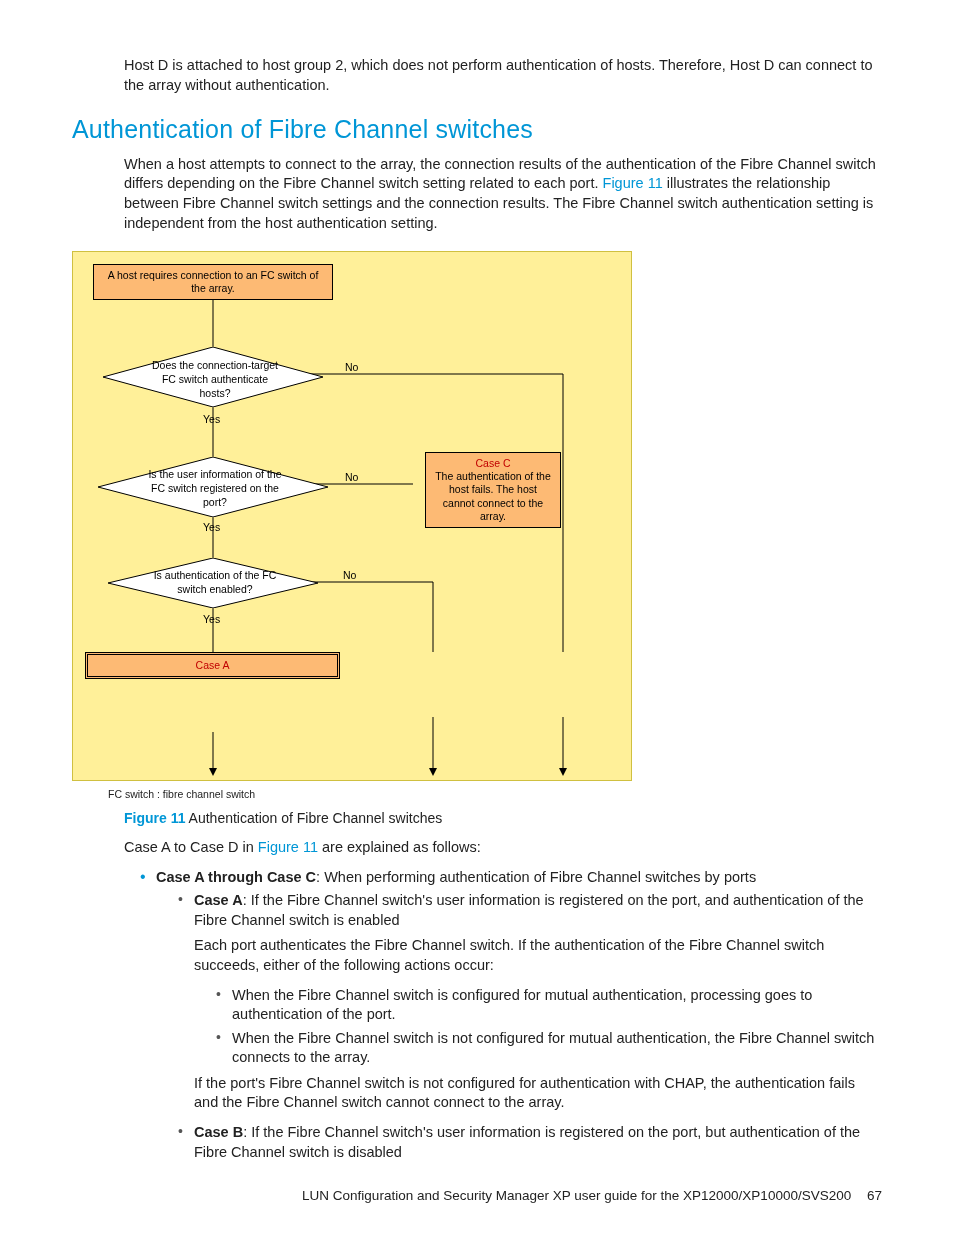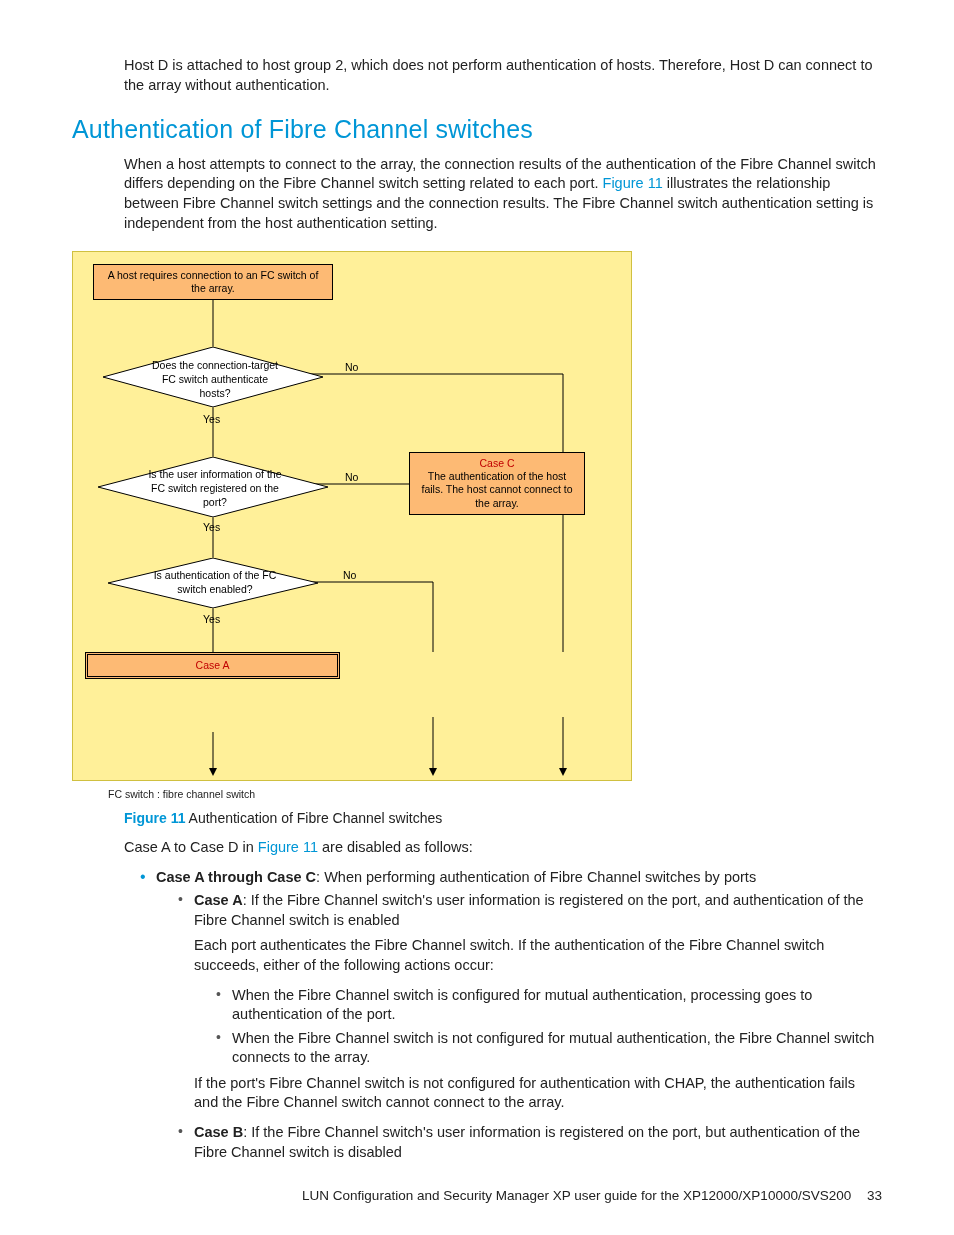--- a/index.html
+++ b/index.html
@@ -134,21 +134,21 @@
       <div class="dlabel" style="left:130px;top:160px">Yes</div>
       <div class="dlabel" style="left:272px;top:108px">No</div>
 
       <svg width="230" height="60" style="position:absolute;left:25px;top:205px">
         <polygon points="115,0 230,30 115,60 0,30" fill="#fff" stroke="#000"></polygon>
       </svg>
       <div class="dlabel" style="left:72px;top:215px;width:140px;text-align:center">Is the user information of the FC switch registered on the port?</div>
       <div class="dlabel" style="left:130px;top:268px">Yes</div>
       <div class="dlabel" style="left:272px;top:218px">No</div>
 
-      <div class="dbox" style="left:336px;top:200px;width:176px">
+      <div class="dbox" style="left:352px;top:200px;width:136px">
         <span class="case">Case C</span><br>
         <span>The authentication of the host fails. The host cannot connect to the array.</span>
       </div>
 
       <svg width="210" height="50" style="position:absolute;left:35px;top:306px">
         <polygon points="105,0 210,25 105,50 0,25" fill="#fff" stroke="#000"></polygon>
       </svg>
       <div class="dlabel" style="left:72px;top:316px;width:140px;text-align:center">Is authentication of the FC switch enabled?</div>
       <div class="dlabel" style="left:130px;top:360px">Yes</div>
       <div class="dlabel" style="left:270px;top:316px">No</div>
@@ -161,21 +161,21 @@
     </div>
     <div class="legend">FC switch : fibre channel switch</div>
   </div>
 
   <div class="body-indent">
     <p class="figcap">
       <span class="fignum">Figure 11</span><span> Authentication of Fibre Channel switches</span>
     </p>
 
     <p>
-      <span>Case A to Case D in </span><a class="figref" href="#">Figure 11</a><span> are disabled as follows:</span>
+      <span>Case A to Case D in </span><a class="figref" href="#">Figure 11</a><span> are explained as follows:</span>
     </p>
 
     <ul class="outer">
       <li>
         <b>Case A through Case C</b><span>: When performing authentication of Fibre Channel switches by ports</span>
 
         <ul class="inner">
           <li>
             <b>Case A</b><span>: If the Fibre Channel switch's user information is registered on the port, and authentication of the Fibre Channel switch is enabled</span>
             <p>Each port authenticates the Fibre Channel switch. If the authentication of the Fibre Channel switch succeeds, either of the following actions occur:</p>
@@ -188,16 +188,16 @@
           <li>
             <b>Case B</b><span>: If the Fibre Channel switch's user information is registered on the port, but authentication of the Fibre Channel switch is disabled</span>
           </li>
         </ul>
       </li>
     </ul>
   </div>
 
   <div class="footer">
     <span>LUN Configuration and Security Manager XP user guide for the XP12000/XP10000/SVS200</span>
-    <span class="pn">33</span>
+    <span class="pn">67</span>
   </div>
 
 </div>
 
 </body></html>

